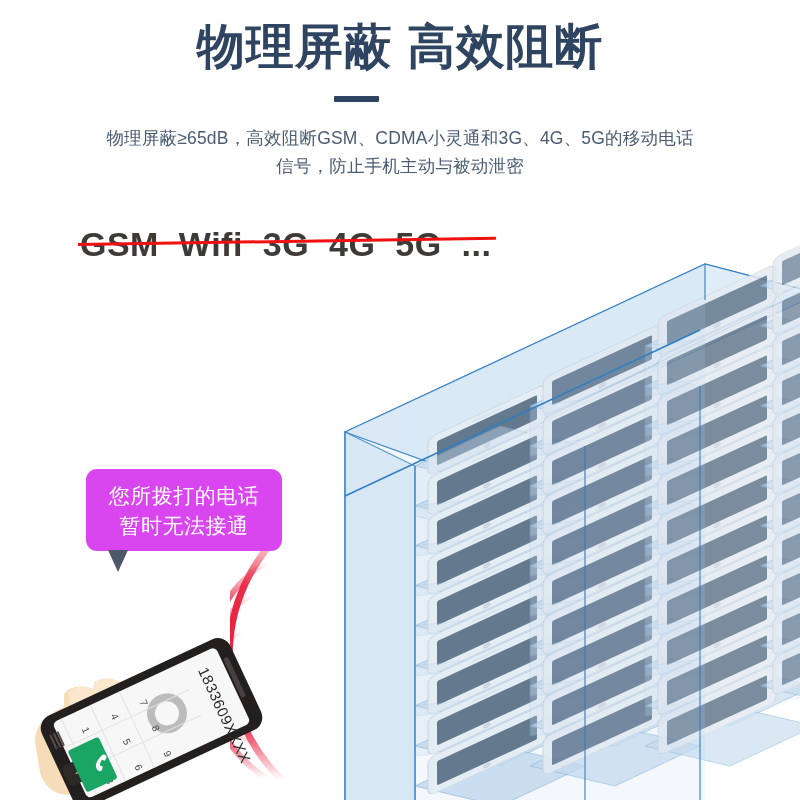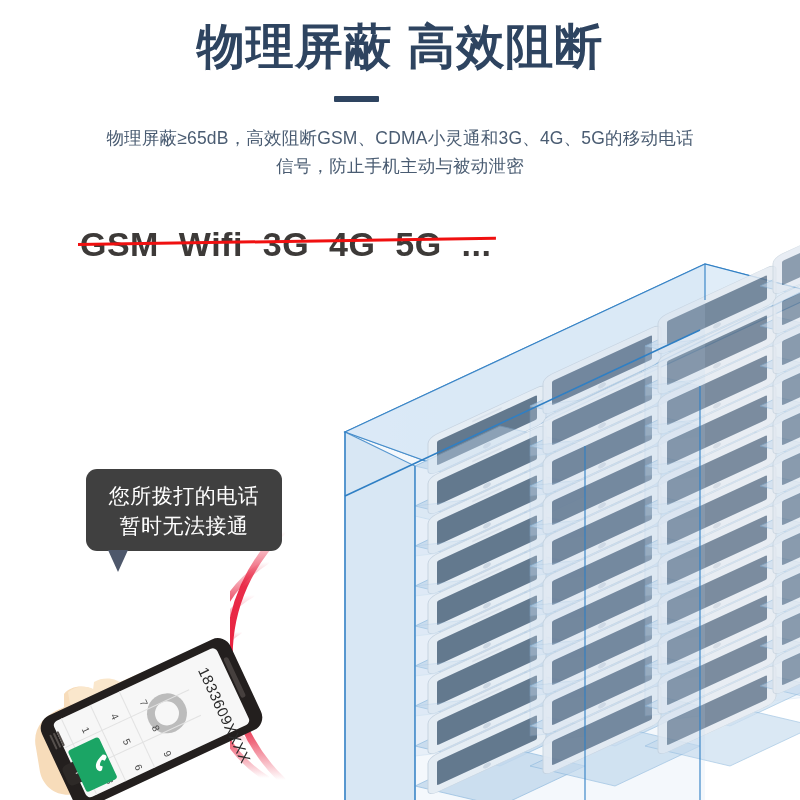--- a/index.html
+++ b/index.html
@@ -64,21 +64,21 @@
   }
 
   
   #cabinet { position:absolute; left:0; top:0; width:800px; height:800px; }
 
   
   #bubble {
     position:absolute;
     left:86px; top:469px;
     width:196px; height:82px;
-    background:#404040;
+    background:#d946ef;
     border-radius:11px;
     padding:12px 0 0 0;
   }
   #bubble-text {
     text-align:center;
     color:#ffffff;
     font-size:21px;
     line-height:30px;
     letter-spacing:0.5px;
     white-space:pre-line;

